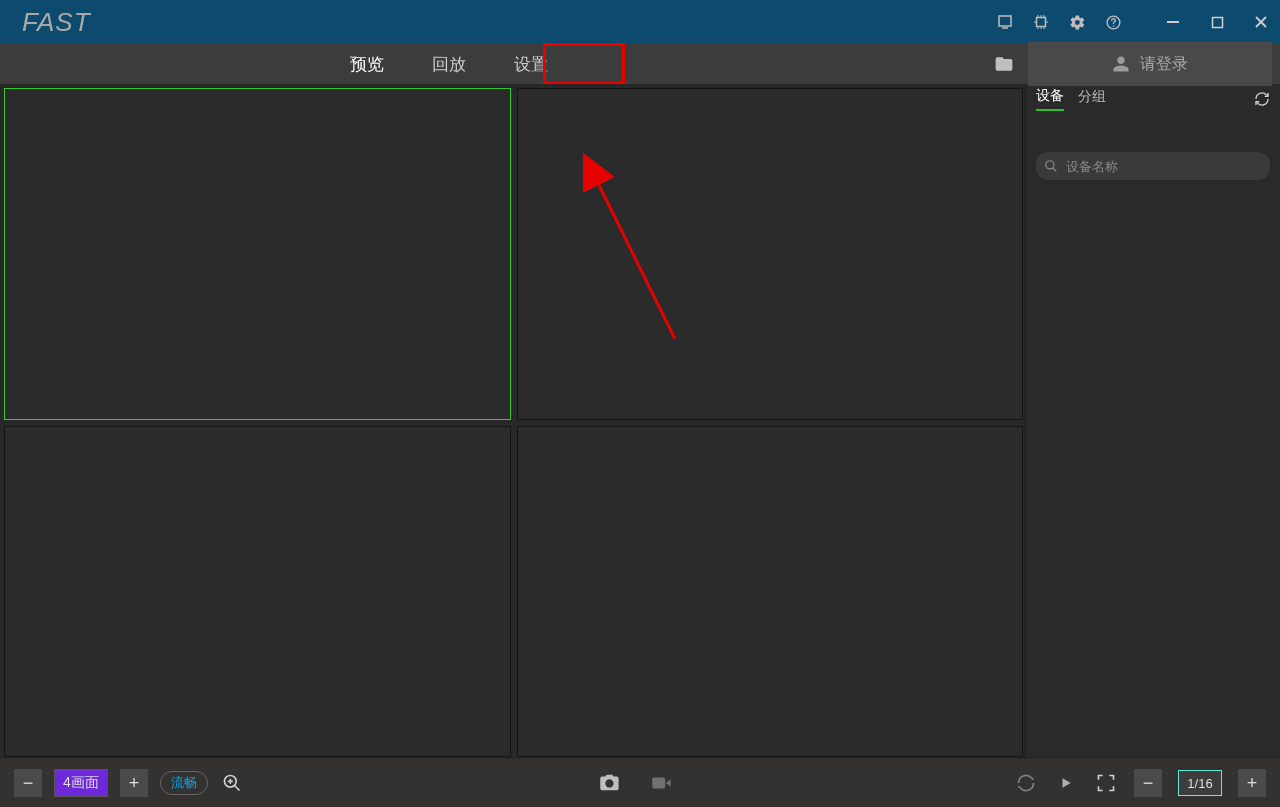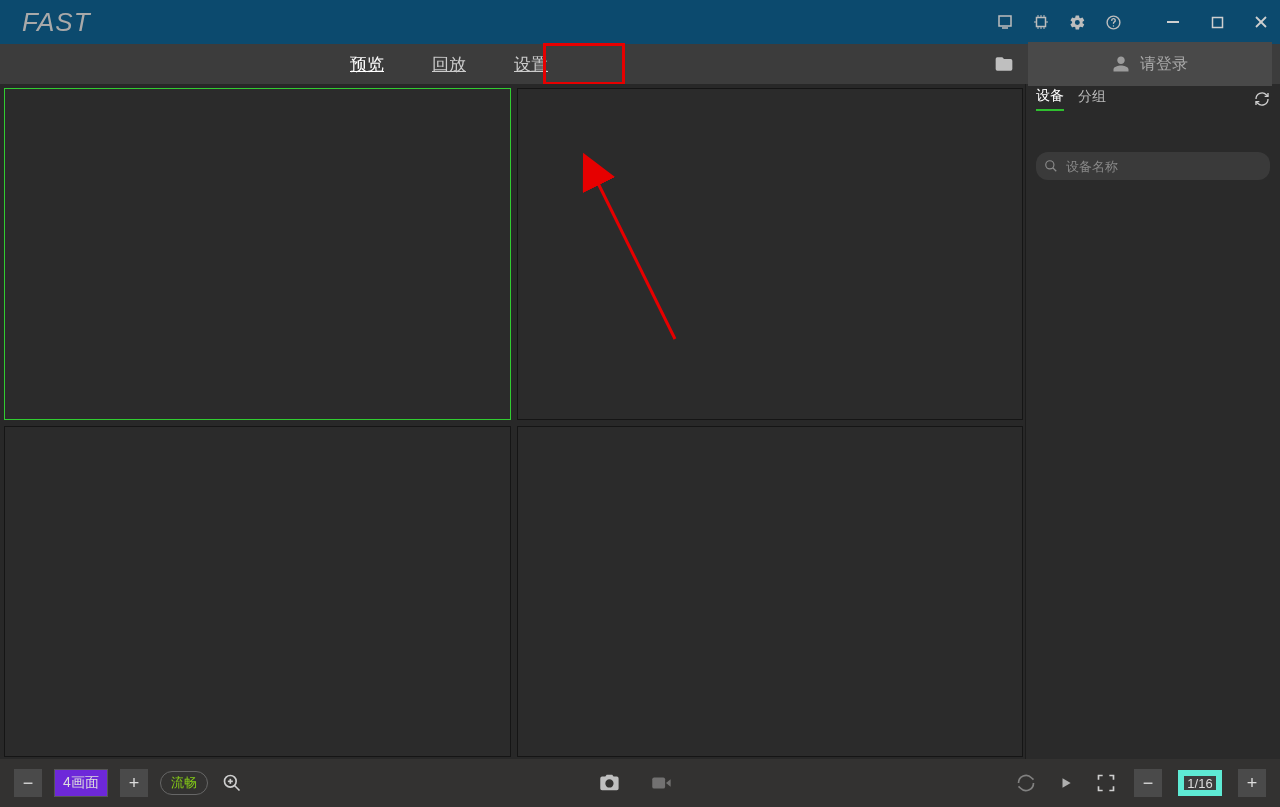--- a/index.html
+++ b/index.html
@@ -30,21 +30,21 @@
   
   .tabbar {
     height:40px; background:#3c3c3c;
     display:flex; align-items:center;
     position:relative;
     padding-left:350px;
   }
   .tabs { display:flex; gap:48px; }
   .tab {
     font-size:17px; color:#ccc; cursor:pointer;
-    padding:6px 0; position:relative;text-decoration:underline;
+    padding:6px 0; position:relative;
   }
   .tab.active { color:#fff; }
   .tab.active::after {
     content:""; position:absolute; left:-2px; right:-2px; bottom:-5px;
     height:3px; background:#3dbd3d; border-radius:1px;
   }
   .tab-highlight {
     position:absolute; border:3px solid #e60000;
     left:543px; top:-1px; width:82px; height:42px; pointer-events:none;
   }
@@ -108,31 +108,31 @@
     display:flex; align-items:center; justify-content:center;
     color:#ddd; font-size:18px; cursor:pointer;
   }
   .layout-label {
     height:28px; background:#6d28d9; min-width:54px;
     display:flex; align-items:center; justify-content:center;
     padding:0 8px; font-size:14px; color:#ddd;
     border:1px solid #555;
   }
   .stream-label {
-    height:24px; padding:0 10px; font-size:13px; color:#84cc16;
+    height:24px; padding:0 10px; font-size:13px; color:#0ea5e9;
     border:1px solid #666; border-radius:12px;
     display:flex; align-items:center; cursor:pointer;
   }
   .iconbtn { color:#bfbfbf; cursor:pointer; display:flex; align-items:center; justify-content:center; width:24px; height:24px; }
   .center-icons { position:absolute; left:50%; transform:translateX(-56%); display:flex; gap:28px; }
   .bottom-right { margin-left:auto; display:flex; align-items:center; gap:16px; }
   .page-label {
     height:26px; width:44px; background:#3d3d3d;
     display:flex; align-items:center; justify-content:center;
-    font-size:13px; color:#ddd; border:6px solid #5eead4;
+    font-size:13px; color:#ddd; border:1px solid #5eead4;
   }
   .bottombar { position:relative; }
   svg { display:block; }
 </style>
 </head>
 <body>
 
 <div class="titlebar">
   <div class="logo">FAST</div>
   <div class="title-right">

